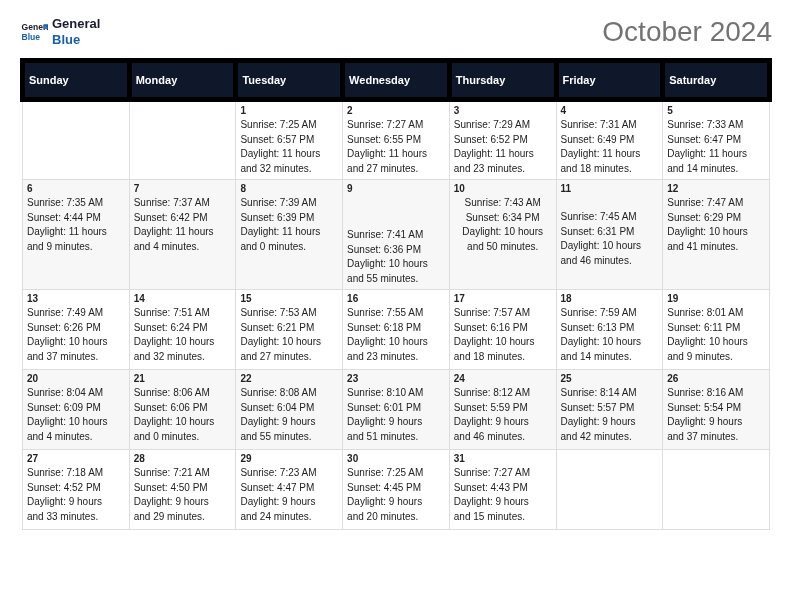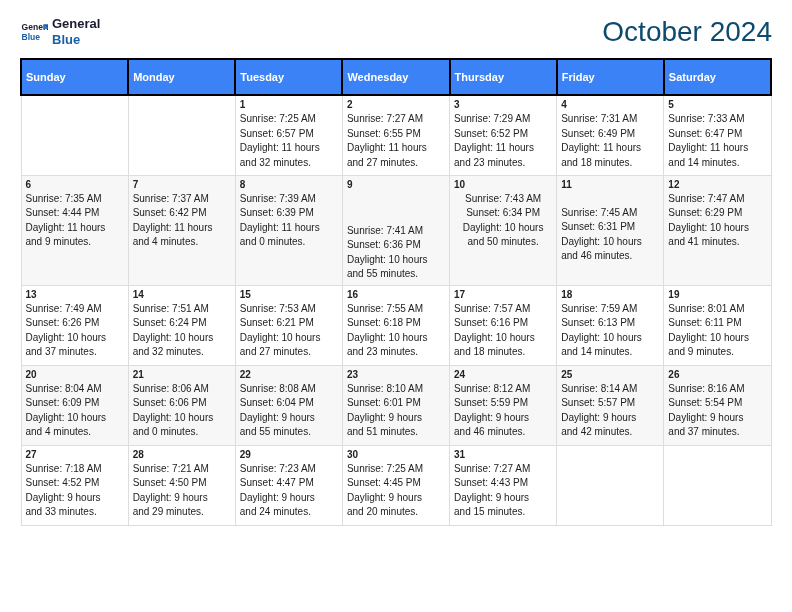--- a/index.html
+++ b/index.html
@@ -30,39 +30,39 @@
     .logo-icon {
       width: 28px;
       height: 28px;
     }
     .title-block {
       text-align: right;
     }
     .month-title {
       font-size: 28px;
       font-weight: normal;
-      color: #0c4a6e;
+      color: #737373;
     }
     .location {
       font-size: 14px;
       color: #444;
     }
     table {
       width: 100%;
       border-collapse: collapse;
       table-layout: fixed;
     }
     thead tr th {
-      background-color: #3b82f6;
+      background-color: #0f172a;
       color: #fff;
       font-size: 11px;
       font-weight: bold;
       padding: 11px 4px;
       text-align: left;
-      border: 2px solid #000000;
+      border: 5px solid #000000;
     }
     tbody tr td {
       border: 1px solid #ddd;
       vertical-align: top;
       padding: 3px 4px;
       font-size: 9.2px;
       color: #222;
       height: 80px;
       background: #fff;
     }

